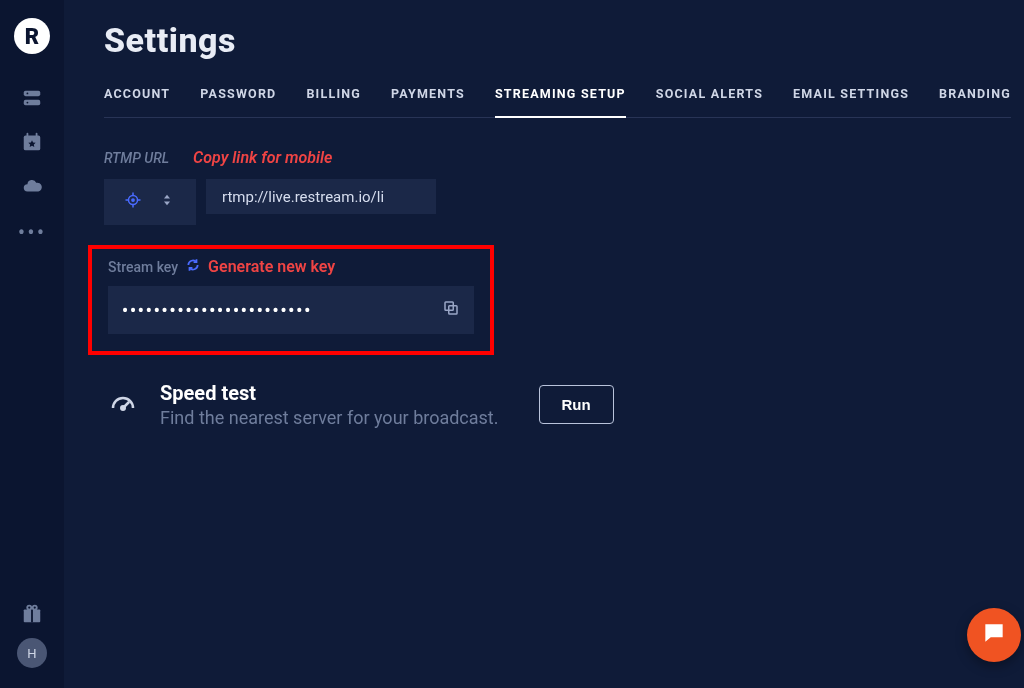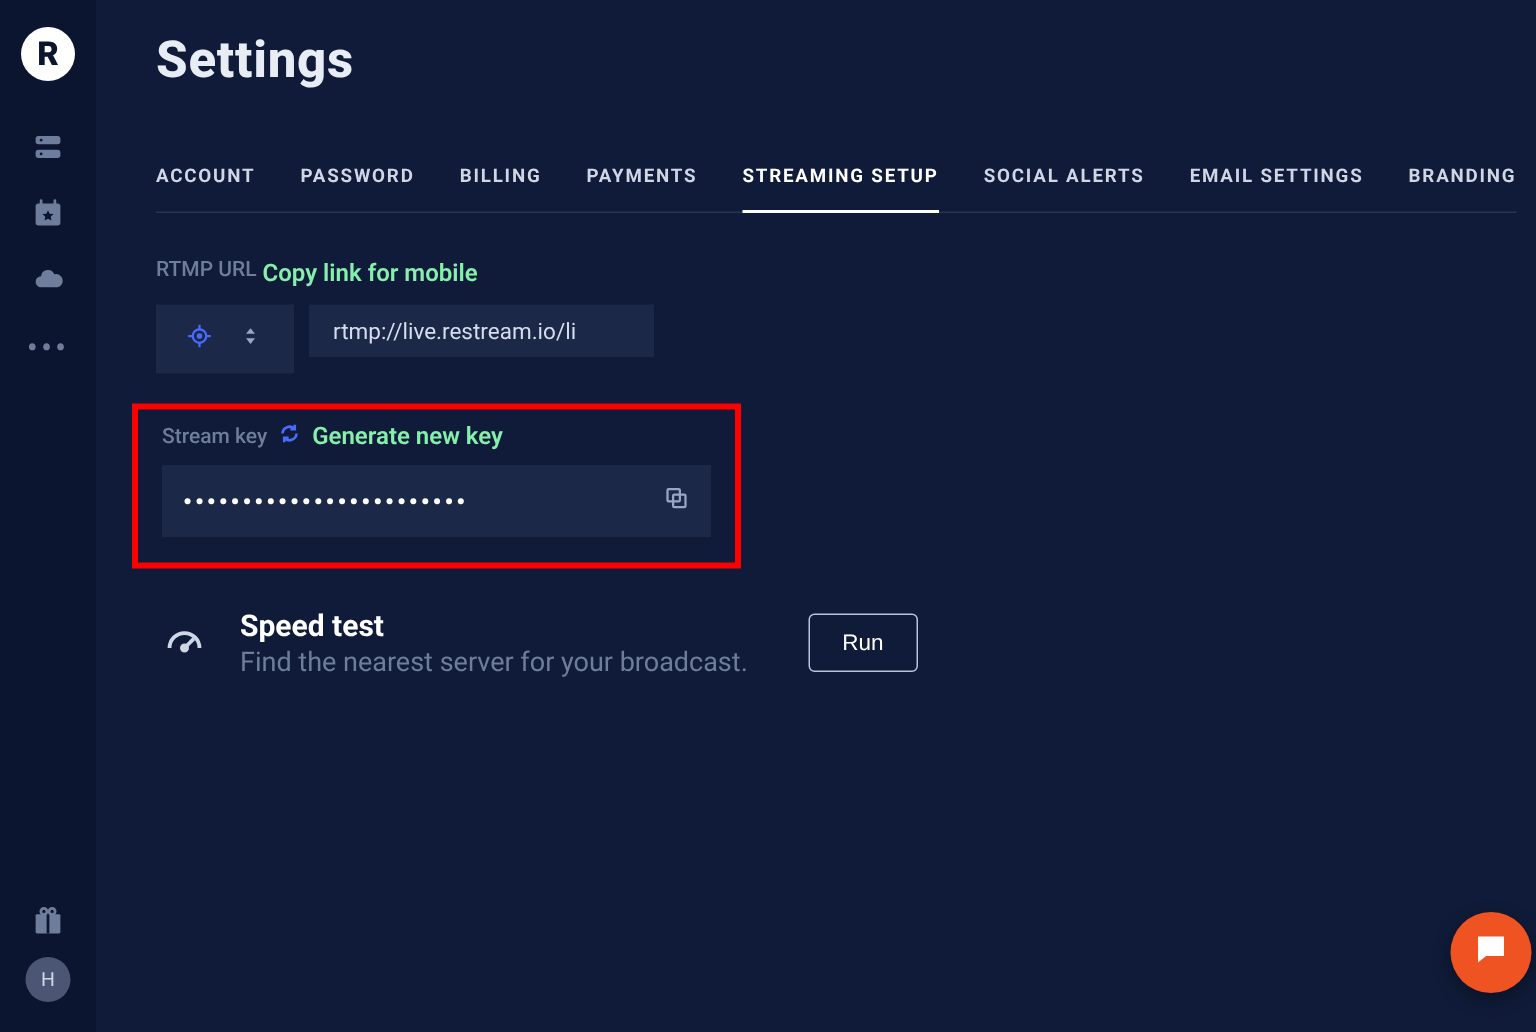--- a/index.html
+++ b/index.html
@@ -21,35 +21,35 @@
   .sidebar-item svg { width: 22px; height: 22px; fill: #6f7d9c; }
   .sidebar-item.dots { font-size: 22px; letter-spacing: 2px; color: #6f7d9c; }
   .sidebar-spacer { flex: 1; }
   .avatar {
     width: 30px; height: 30px; border-radius: 50%; background: #4a5674; color: #cfd6e6; font-size: 13px;
     display: flex; align-items: center; justify-content: center; margin-bottom: 20px;
   }
 
   
   .main { flex: 1; position: relative; padding: 20px 40px; }
-  .page-title { font-size: 34px; font-weight: 800; letter-spacing: .5px; margin-bottom: 36px; }
+  .page-title { font-size: 34px; font-weight: 800; letter-spacing: .5px; margin-bottom: 12px; }
 
   .tabs-row {
     display: flex; gap: 30px; border-bottom: 1px solid #283456; padding-bottom: 0; margin-bottom: 30px;
     font-size: 12.5px; font-weight: 700; letter-spacing: 1.2px; color: #cfd6e6;
   }
   .tab { padding: 14px 0 16px; cursor: pointer; white-space: nowrap; position: relative; }
   .tab.active { color: #ffffff; }
   .tab.active::after { content:""; position:absolute; left:0; right:0; bottom:-1px; height:2px; background:#ffffff; }
 
   .section-label { color: #6f7d9c; font-size: 14px; font-weight: 500; }
-  .link-blue { color: #86efac; font-weight: 600; cursor: pointer; }
-
-  
-  .rtmp-block .label-row { margin-bottom: 12px; display:flex; align-items:flex-start; gap:4px; }
+  .link-blue { color: #ef4444; font-weight: 600; cursor: pointer; }
+
+  
+  .rtmp-block .label-row { margin-bottom: 12px; display:flex; align-items:center; gap:24px;font-style:italic; }
   .rtmp-row { display: flex; gap: 10px; }
   .icon-box {
     background: #1b2848; height: 46px; display:flex; align-items:center; justify-content:center; gap:16px;
     padding: 0 20px; color:#4a6bff;
   }
   .icon-box svg { width: 18px; height: 18px; }
   .url-box {
     background: #1b2848; height: 35px; display:flex; align-items:center; padding: 0 16px; color:#d6ddee; font-size:15px;
     min-width: 230px;
   }
@@ -66,21 +66,21 @@
   .dots-mask { letter-spacing: 2px; font-size: 16px; font-weight: 900; color: #fff; }
   .copy-icon { color:#9aa6c6; cursor:pointer; }
   .copy-icon svg { width:18px; height:18px; fill:none; stroke:#9aa6c6; stroke-width:2; }
 
   
   .speed-row { display:flex; align-items:center; gap:22px; margin-top: 26px; margin-left: 4px; }
   .gauge svg { width:30px; height:30px; }
   .speed-text .title { font-weight:700; font-size:20px; color:#ffffff; }
   .speed-text .sub { font-size:18px; color:#6f7d9c; margin-top:2px; }
   .run-btn {
-    margin-left: 18px; border:1px solid #b9c3db; background:transparent; color:#ffffff; font-weight:400;
+    margin-left: 18px; border:1px solid #b9c3db; background:transparent; color:#ffffff; font-weight:700;
     padding: 10px 22px; font-size:15px; border-radius:4px; cursor:pointer;
   }
 
   
   .chat-bubble {
     position:absolute; right: 30px; bottom: 26px; width:54px; height:54px; background:#f05322; border-radius:50%;
     display:flex; align-items:center; justify-content:center; box-shadow:0 4px 12px rgba(0,0,0,.35); cursor:pointer;
   }
   .chat-bubble svg { width:26px; height:26px; fill:#fff; }
 

